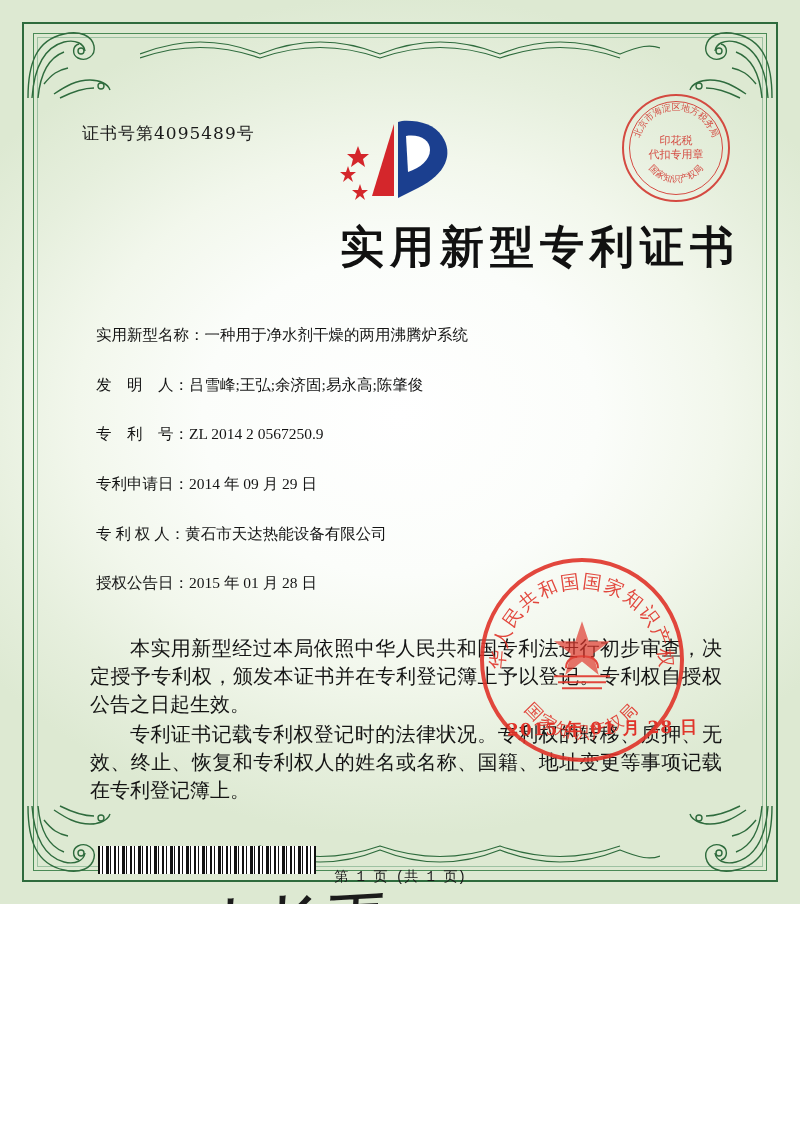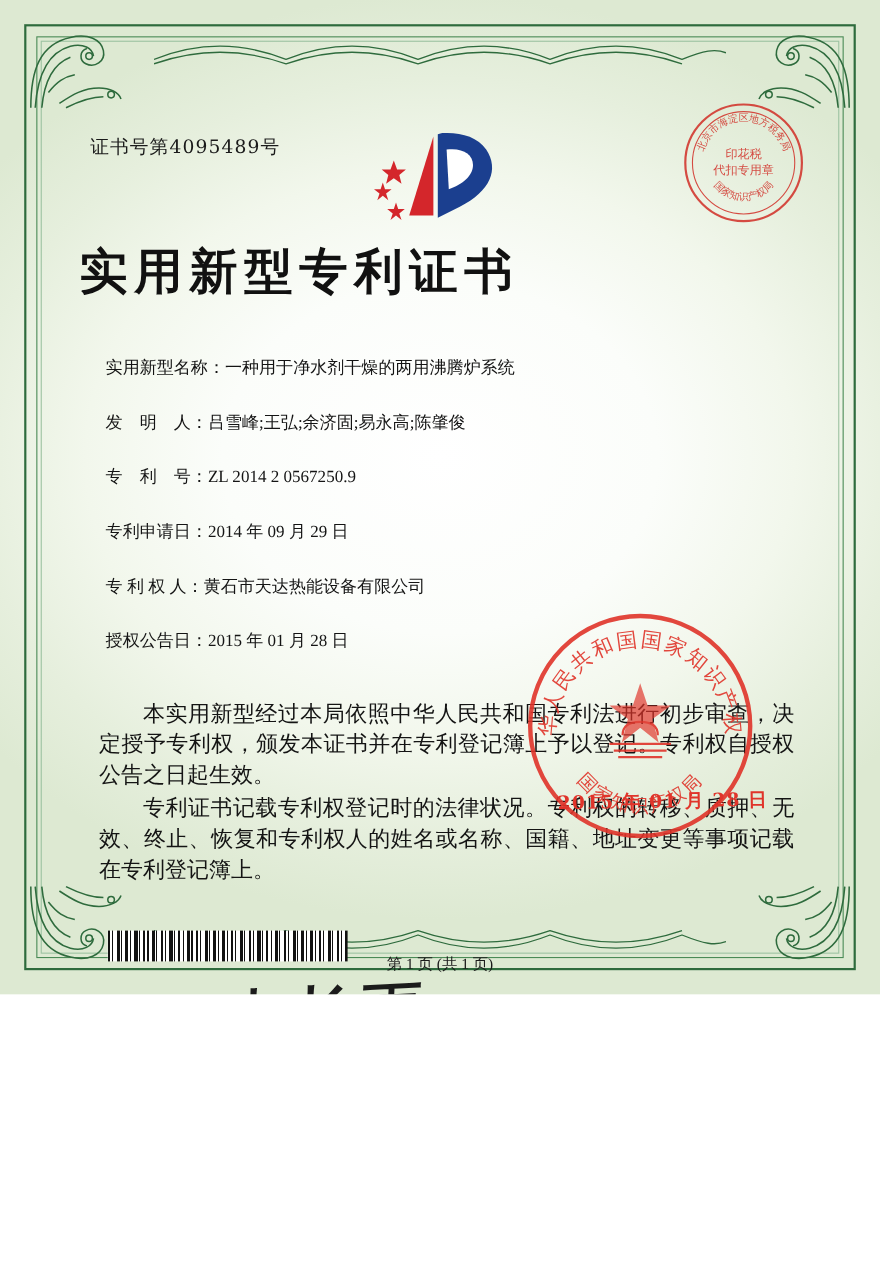--- a/index.html
+++ b/index.html
@@ -117,23 +117,23 @@
     transform: translate(-50%,-50%);
     text-align: center;
     font-size: 11px;
     line-height: 14px;
     font-family: "DejaVu Serif", serif;
     white-space: nowrap;
   }
 
   .doc-title {
     position: absolute;
-    left: 12px; right: 0;
+    left: 0; right: 0;
     top: 162px;
-    text-align: left;
+    text-align: right;
     font-size: 44px;
     font-weight: bold;
     letter-spacing: 6px;
     color: #111;
     font-family: Liberation Serif, serif;
   }
 
   .fields {
     position: absolute;
     left: 36px;
@@ -245,21 +245,21 @@
     font-weight: bold;
   }
 
   .footer {
     position: absolute;
     left: 0; right: 0;
     bottom: 18px;
     text-align: center;
     font-size: 14px;
     color: #1a1a1a;
-    font-family: Liberation Serif, serif;
+    font-family: Liberation Mono, monospace;
   }
 </style>
 </head>
 <body>
 
 <div class="page">
 
   <div class="border-outer"></div>
   <div class="border-inner"></div>
   <div class="border-inner2"></div>

